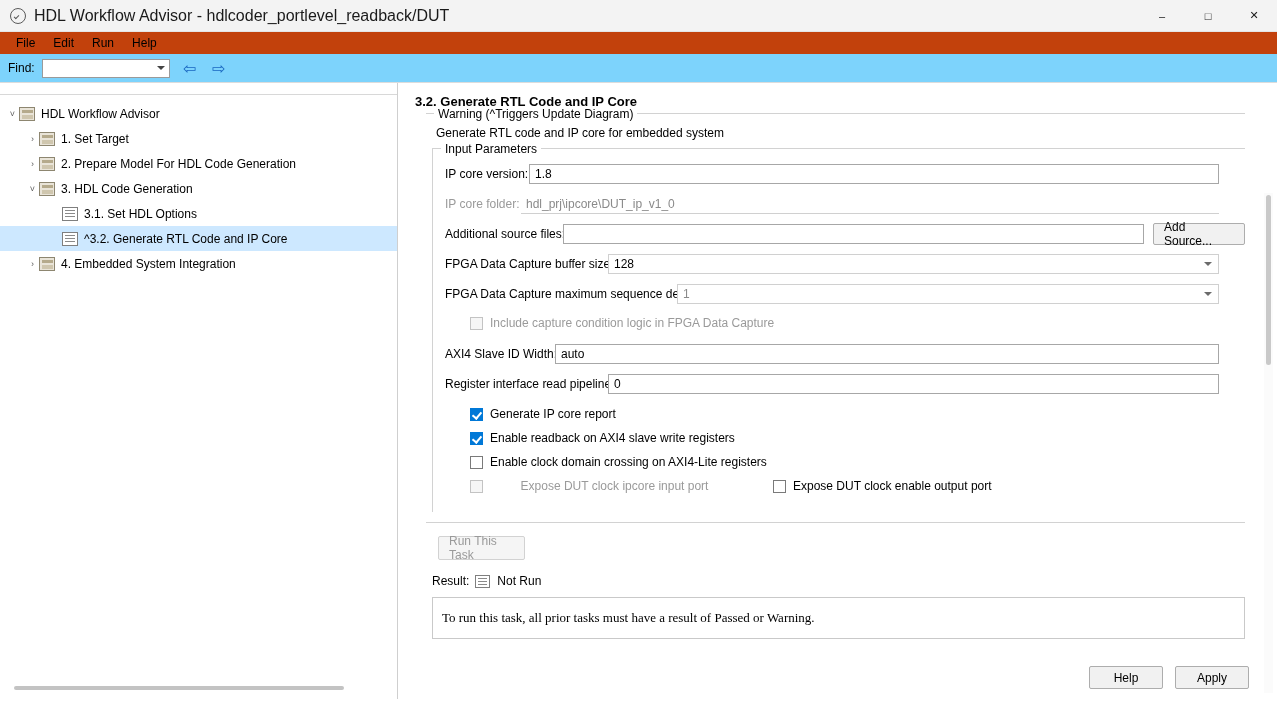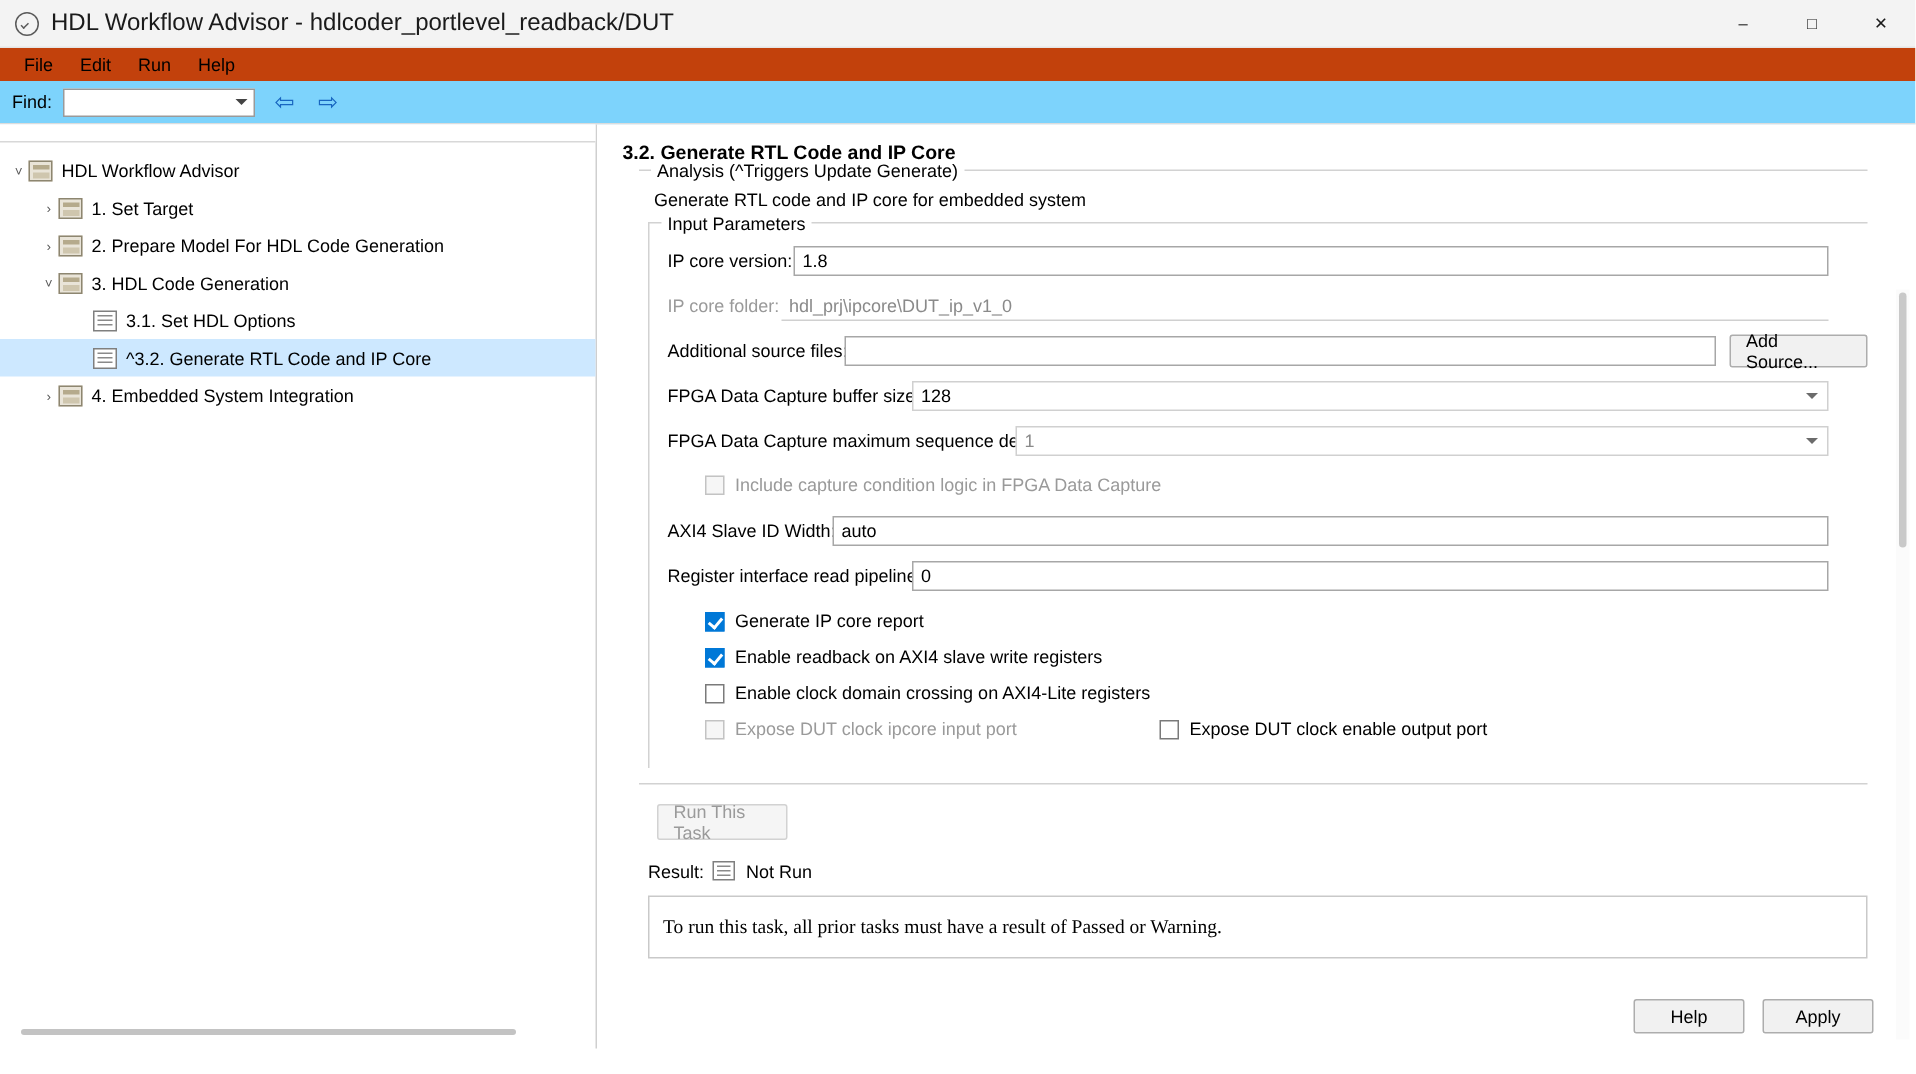--- a/index.html
+++ b/index.html
@@ -409,32 +409,32 @@
     content: "";
     position: absolute;
     left: 3px; top: 1px;
     width: 4px; height: 7px;
     border-right: 2px solid #fff;
     border-bottom: 2px solid #fff;
     transform: rotate(40deg);
   }
   .chk.disabled { border-color: #c3c3c3; background: #f6f6f6; }
   .chk-label { font-size: 12px; }
-  .chk-label.disabled { color: #9a9a9a; }
+  .chk-label.disabled { color: #9a9a9a; text-align: center; }
 
   .sep {
     margin: 10px 32px 0 28px;
     border-top: 1px solid #d2d2d2;
   }
 
   .run-row { padding: 11px 0 0 12px; }
 
   .result-row {
     display: flex;
-    align-items: flex-start;
+    align-items: flex-end;
     padding: 14px 0 0 12px;
     font-size: 12px;
   }
   .result-icon {
     width: 15px;
     height: 13px;
     background: #fff;
     border: 1px solid #7f7f7f;
     margin: 0 7px 0 6px;
     position: relative;
@@ -567,21 +567,21 @@
 
   <div class="right-pane">
 
     <div class="task-title">3.2. Generate RTL Code and IP Core</div>
 
     <div class="panel-scroll">
       <div class="thumb"></div>
     </div>
 
     <div class="group">
-      <div class="legend">Analysis (^Triggers Update Generate)</div>
+      <div class="legend">Warning (^Triggers Update Diagram)</div>
       <div class="desc-line">Generate RTL code and IP core for embedded system</div>
 
       <div class="inner-group">
         <div class="legend">Input Parameters</div>
 
 
         <div class="field-row">
           <div class="field-label" style="width:84px;">IP core version:</div>
           <div class="txtbox" style="width:690px;">1.8</div>
         </div>

